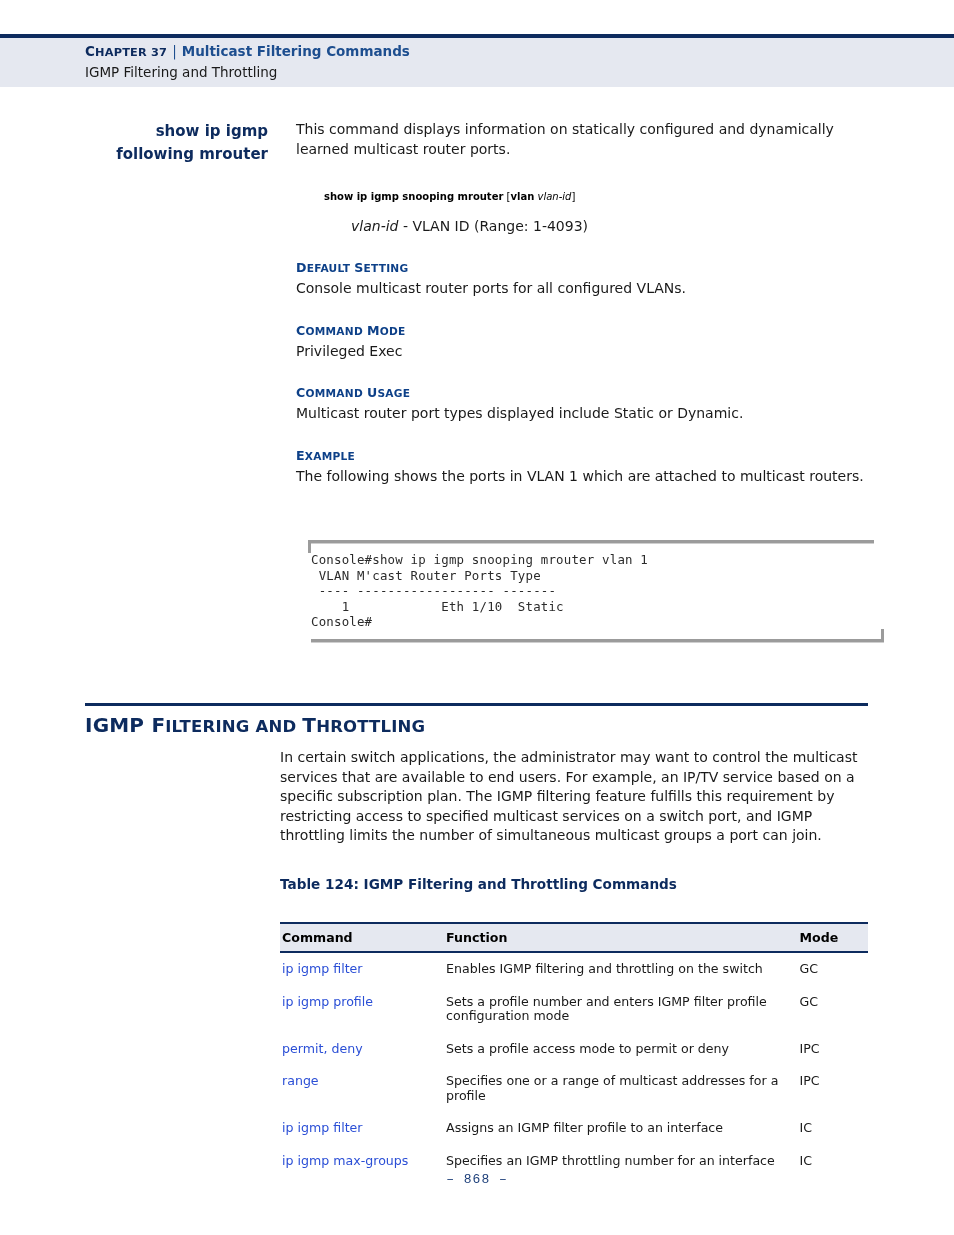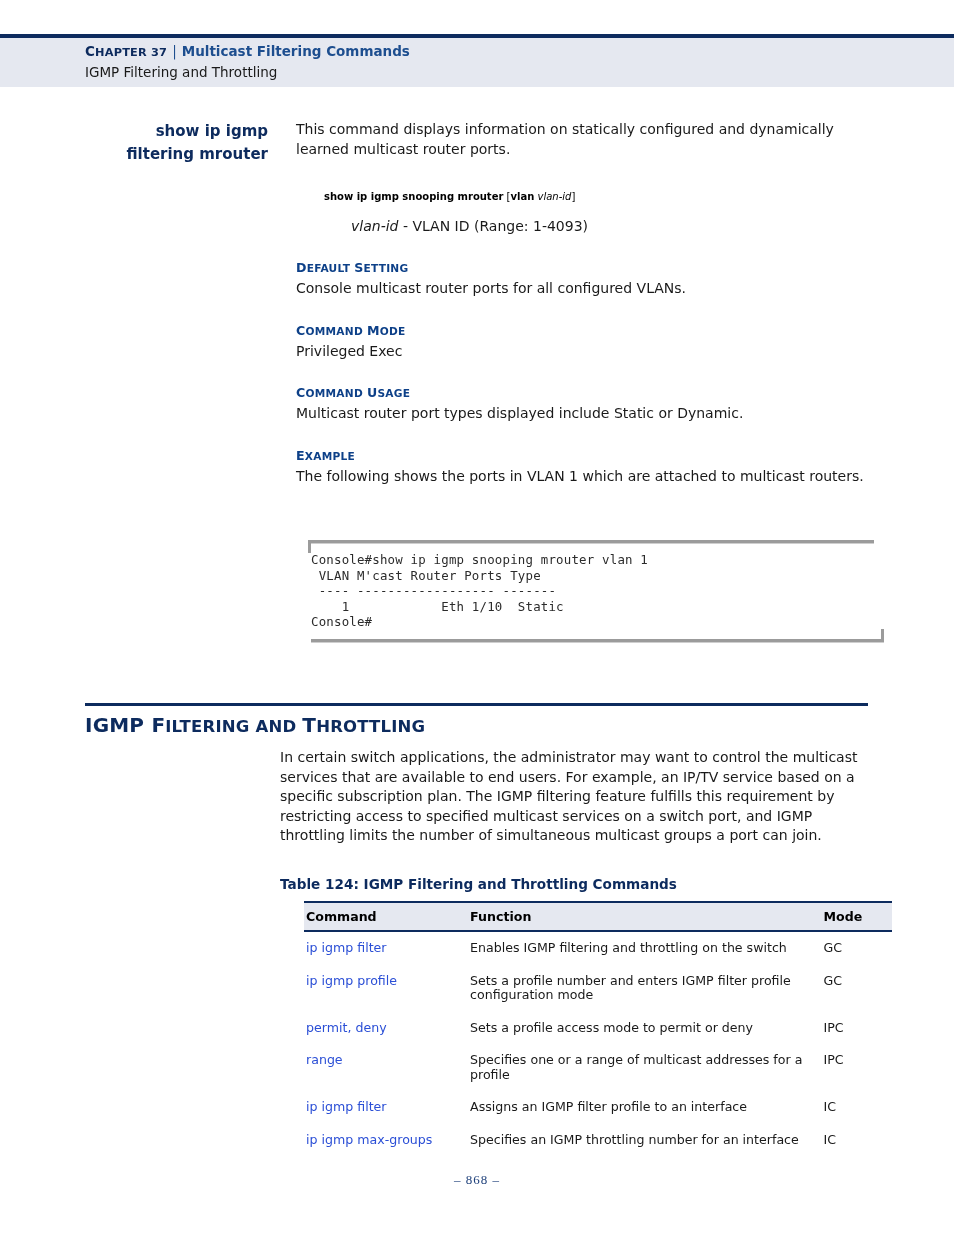--- a/index.html
+++ b/index.html
@@ -185,24 +185,23 @@
   
   .table-caption {
     position: absolute;
     left: 280px; top: 876px;
     color: #0d2b5e;
     font-weight: bold;
     font-size: 13.6px;
   }
   .cmd-table {
     position: absolute;
-    left: 280px; top: 901px;
+    left: 280px; top: 922px;
     width: 588px;
     border-collapse: collapse;
-    margin-left: 24px;
   }
   .cmd-table thead th {
     background: #e5e8f0;
     border-top: 2.5px solid #0d2b5e;
     border-bottom: 2px solid #0d2b5e;
     font-size: 12.6px;
     font-weight: bold;
     text-align: left;
     color: #000;
     padding: 6px 0 6px 0;
@@ -221,41 +220,41 @@
   .cmd-link {
     color: #2b4fd6;
   }
 
   
   .page-number {
     position: absolute;
     left: 0; top: 1172px;
     width: 954px;
     text-align: center;
-    font-family: Liberation Serif, serif;
+    font-family: Liberation Mono, monospace;
     font-size: 13px;
     color: #1d3f7a;
     letter-spacing: 1px;
   }
 </style>
 </head>
 <body>
 
 <div class="page-header-rule"></div>
 <div class="page-header-band"></div>
 <div class="page-header-inner">
   <div class="hdr-line1">
     <span class="hdr-chapter"><span>C</span><span class="sc">HAPTER 37</span></span><span class="hdr-sep">|</span><span class="hdr-topic">Multicast Filtering Commands</span>
   </div>
   <div class="hdr-line2">IGMP Filtering and Throttling</div>
 </div>
 
 <div class="cmd-title">
   <div>show ip igmp</div>
-  <div>filtering mrouter</div>
+  <div>following mrouter</div>
 </div>
 
 <div class="body-col">
 
   <p class="para">This command displays information on statically configured and dynamically learned multicast router ports.</p>
 
   <div class="gap-lg"></div>
 
   <div class="gap-sm"></div>
   <p class="syntax-line"><b>show ip igmp snooping mrouter</b> <span>[</span><b>vlan</b> <i>vlan-id</i><span>]</span></p>

